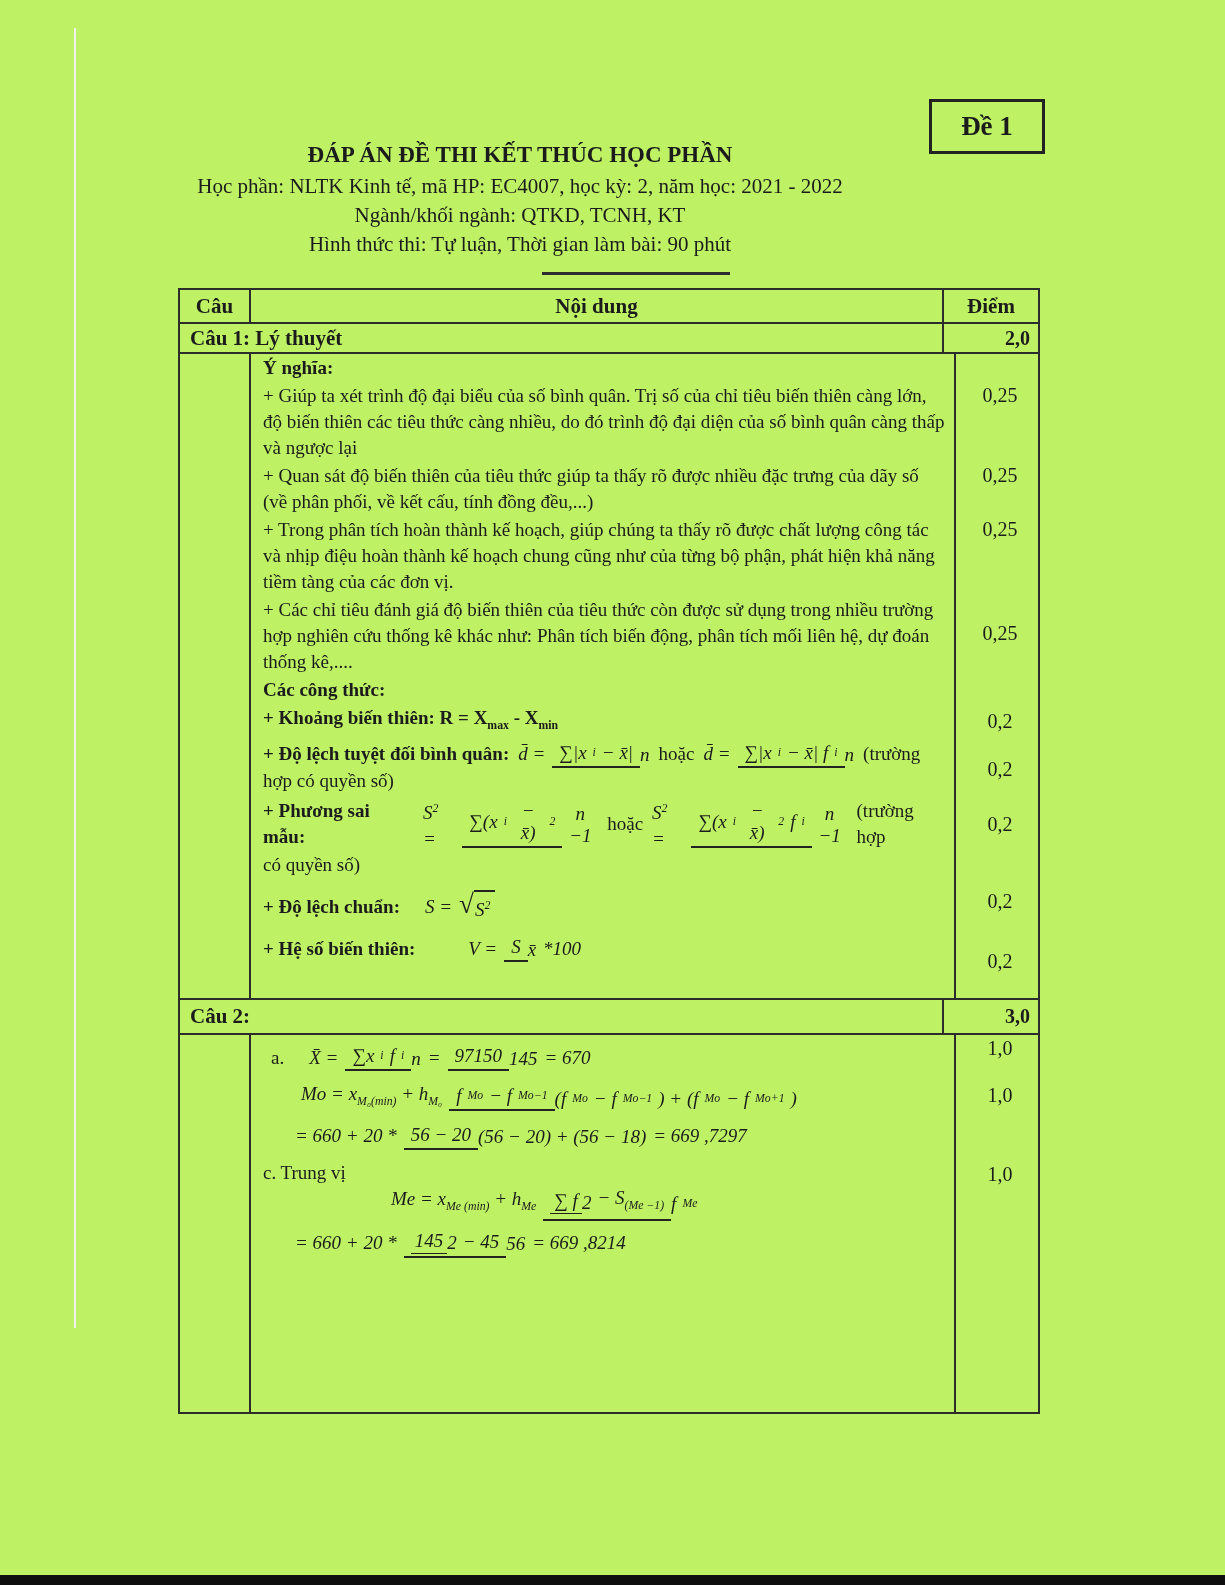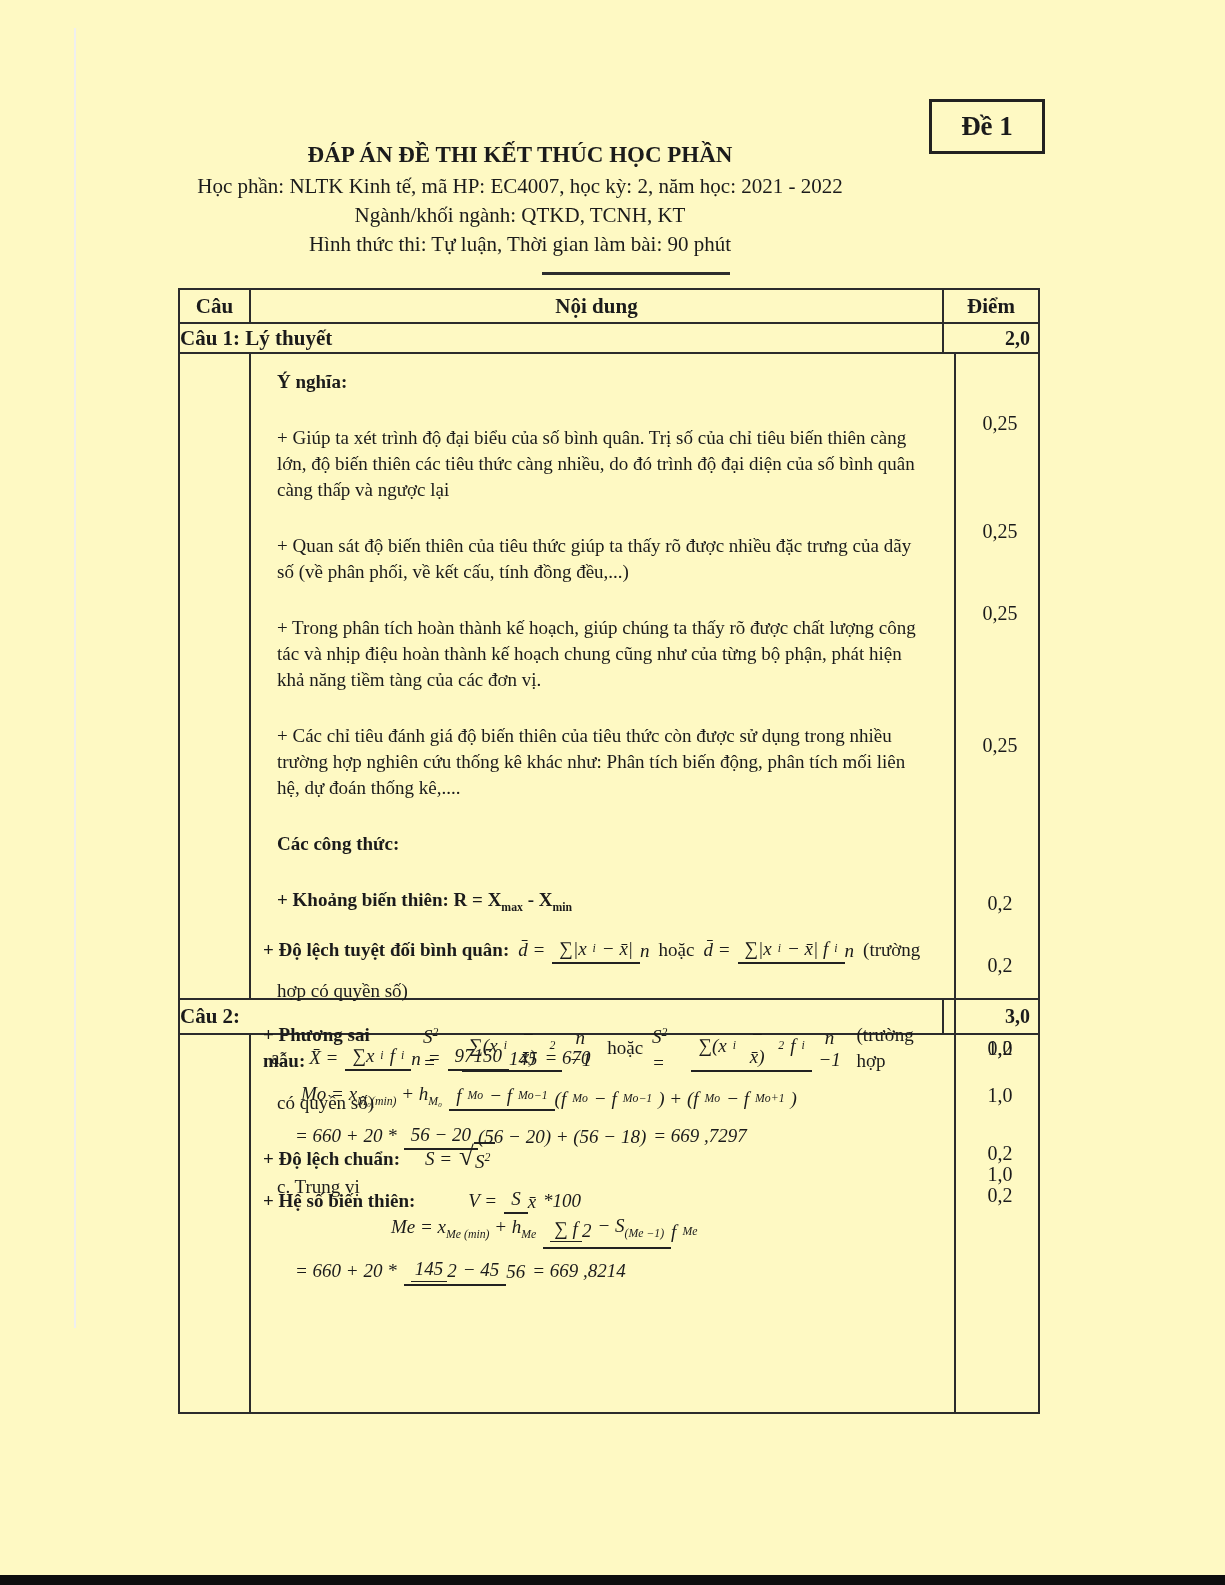--- a/index.html
+++ b/index.html
@@ -3,21 +3,21 @@
 <meta charset="utf-8">
 <style>
   :root{
     --ink:#1b1b1b;
     --line:#2c2c2c;
   }
   html,body{margin:0;padding:0;background:#ffffff;}
   .page{
     position:relative;
     width:1225px;height:1585px;
-    background:#fef9c3;
+    background:#bef264;
     font-family:"Liberation Serif","DejaVu Serif",serif;
     color:var(--ink);
     overflow:hidden;
   }
   
   .scan-edge{position:absolute;left:74px;top:28px;width:2px;height:1300px;background:#efefef;}
   .bottom-bar{position:absolute;left:0;top:1575px;width:1225px;height:10px;background:#0e0e0e;}
 
   
   .de-box{
@@ -37,32 +37,32 @@
     box-sizing:border-box;
     font-size:19px;
   }
   .row{display:flex;box-sizing:border-box;border-bottom:2px solid var(--line);}
   .row:last-child{border-bottom:none;}
   .cell{box-sizing:border-box;}
   .c1{width:71px;border-right:2px solid var(--line);display:flex;align-items:center;justify-content:center;}
   .c2{flex:1;display:flex;align-items:center;justify-content:center;}
   .c3{width:96px;border-left:2px solid var(--line);display:flex;align-items:center;justify-content:center;}
   .thead{height:34px;font-weight:bold;font-size:21px;gap:20px;}
-  .title-row .span-cell{flex:1;display:flex;align-items:center;font-weight:bold;font-size:21px;}
+  .title-row .span-cell{flex:1;display:flex;align-items:center;padding-left:10px;font-weight:bold;font-size:21px;}
   .title-row .c3{justify-content:flex-end;padding-right:8px;font-weight:bold;font-size:20px;}
   .cau1-title-row{height:30px;}
   .cau2-title-row{height:35px;}
   .content-row1{height:646px;}
   .content-row2{height:377px;}
   .cau-col{width:71px;border-right:2px solid var(--line);box-sizing:border-box;}
   .blocks{flex:1;display:flex;flex-direction:column;}
   .block{display:flex;flex:0 0 auto;}
   .block.grow{flex:1 1 auto;gap:16px;}
   .content{flex:1;padding:1px 8px 1px 12px;line-height:26px;box-sizing:border-box;}
-  .content p{margin:14px;}
+  .content p{margin:0;}
   .pts{
     width:84px;border-left:2px solid var(--line);box-sizing:border-box;
     display:flex;justify-content:center;align-items:flex-start;
     font-size:20px;padding-left:6px;
   }
   .pts.vcenter{align-items:center;}
   .pt2{padding-top:2px;} .pt12{padding-top:12px;} .pt18{padding-top:18px;} .pt26{padding-top:26px;}
   .bold{font-weight:bold;}
 
   

